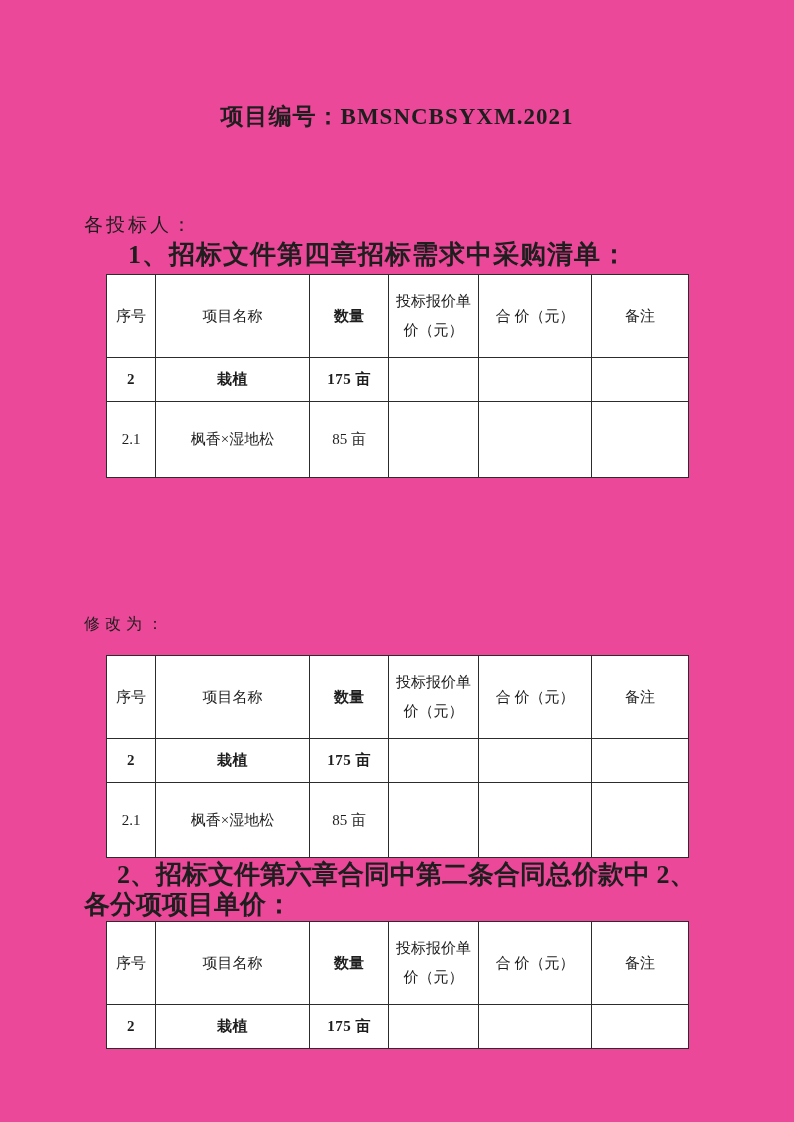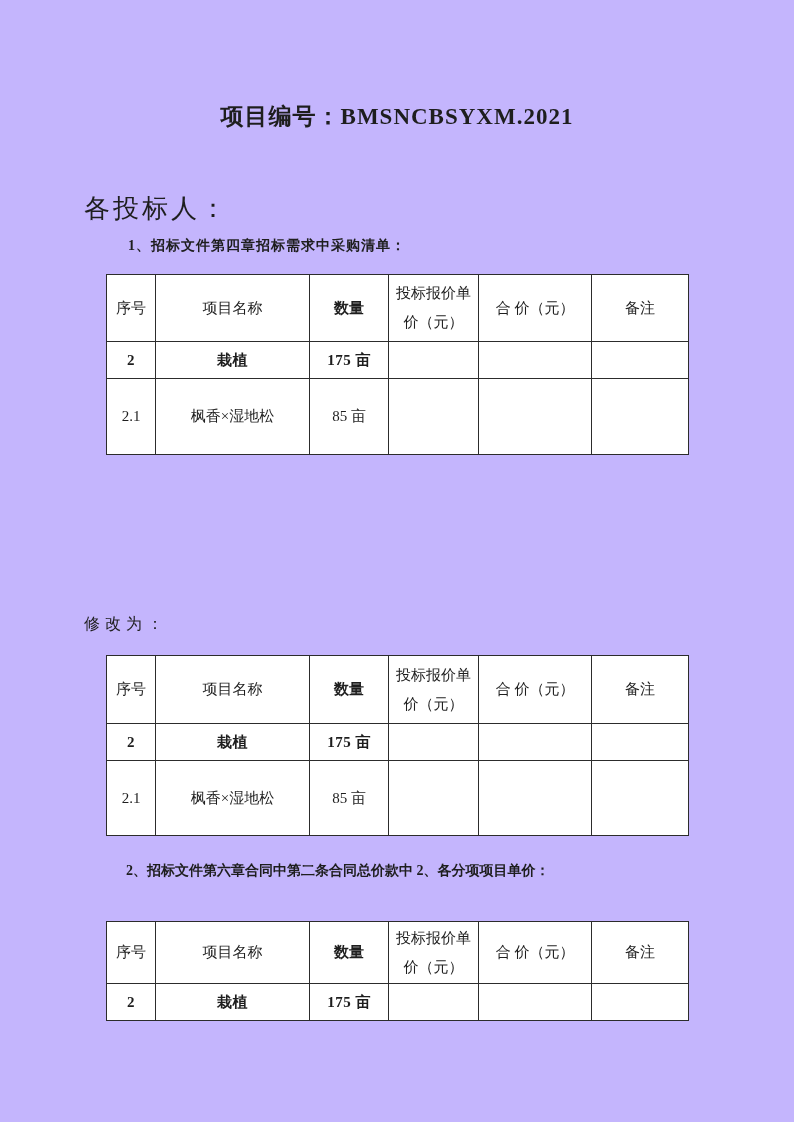--- a/index.html
+++ b/index.html
@@ -1,82 +1,81 @@
 <!DOCTYPE html>
 <html><head>
 <meta charset="utf-8">
 <style>
   * { box-sizing: border-box; }
   html, body { margin: 0; padding: 0; background: #ffffff; }
   .page {
     position: relative;
     width: 794px;
     height: 1122px;
-    background: #c4b5fd;
+    background: #ec4899;
     font-family: "Liberation Serif", "DejaVu Serif", serif;
     color: #1e1e1e;
     overflow: hidden;
   }
   .doc-title {
     position: absolute;
     top: 101px;
     left: 0;
     width: 794px;
     text-align: center;
     font-size: 23px;
     font-weight: 700;
     letter-spacing: 1px;
   }
   .salutation {
     position: absolute;
-    top: 191px;
+    top: 212px;
     left: 84px;
+    font-size: 19px;
+    letter-spacing: 3px;
+  }
+  .section-heading {
     font-size: 26px;
-    letter-spacing: 3px;
-  }
-  .section-heading {
-    font-size: 14px;
     font-weight: 700;
   }
   .h1 {
     position: absolute;
     top: 237px;
     left: 128px;
     letter-spacing: 1px;
   }
   .amend {
     position: absolute;
     top: 614px;
     left: 84px;
     font-size: 16px;
     letter-spacing: 5px;
   }
   .h2 {
     position: absolute;
     top: 860px;
     left: 84px;
     width: 620px;
-    line-height: 22px;
+    line-height: 30px;
     text-indent: 33px;
     word-break: break-all;
-    margin-left: 9px;
   }
   table.doc {
     position: absolute;
     border-collapse: collapse;
     table-layout: fixed;
     font-size: 15px;
     color: #1e1e1e;
     background: #ffffff;
   }
   table.doc th, table.doc td {
     border: 1px solid #2c2c2c;
     text-align: center;
     vertical-align: middle;
-    padding: 1px 6px;
+    padding: 12px 6px;
     font-weight: 400;
     overflow: hidden;
   }
   table.doc th { line-height: 29px; }
   
   table.doc th:nth-child(3) { font-weight: 700; font-family: Liberation Serif, serif; }
   table.doc tr.bold-row td { font-weight: 700; letter-spacing: 0.5px; }
   #table-original { top: 274px; left: 106px; width: 582px; }
   #table-revised  { top: 655px; left: 106px; width: 582px; }
   #table-unit     { top: 921px; left: 106px; width: 582px; }

